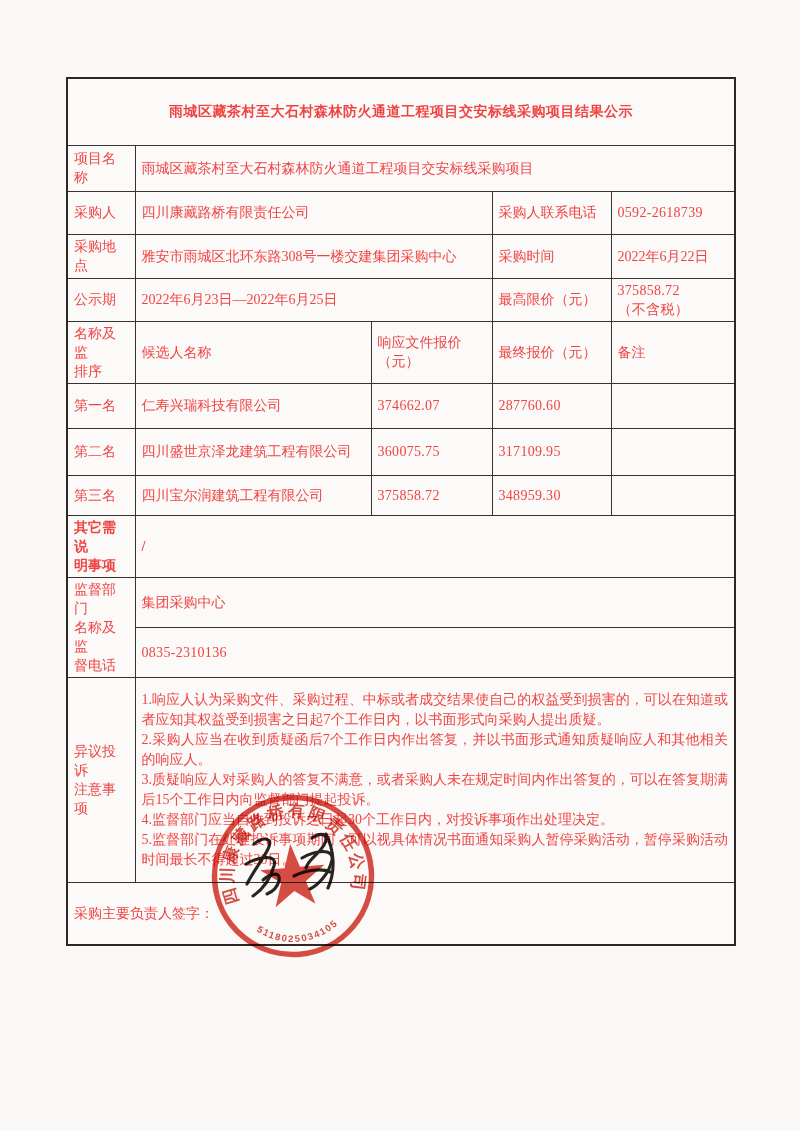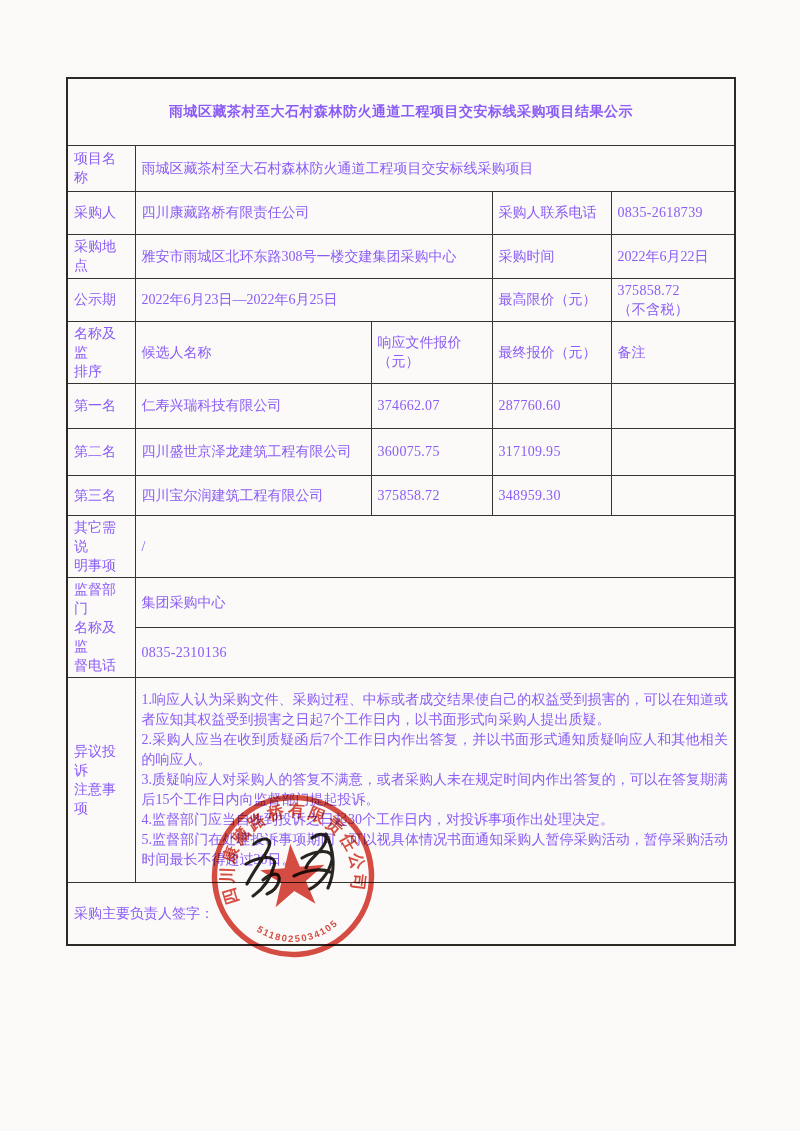--- a/index.html
+++ b/index.html
@@ -1,40 +1,40 @@
 <!DOCTYPE html>
 <html><head>
 <meta charset="utf-8">
 <style>
   html,body{margin:0;padding:0;background:#e9e7e3;}
   .page{
     position:relative;width:800px;height:1131px;margin:0 auto;
     background:#faf9f7;
     font-family:"Liberation Serif","DejaVu Serif",serif;
-    color:#8b5cf6;overflow:hidden;
+    color:#ef4444;overflow:hidden;
   }
   table.doc{
     position:absolute;left:66px;top:77px;width:668px;
     border-collapse:collapse;table-layout:fixed;
     border:2.6px solid #2c2925;
     background:#fbfaf8;
   }
   table.doc td{
     border:1.6px solid #37332f;
     padding:2px 6px;
     font-size:14px;
     vertical-align:middle;
     line-height:19px;
     overflow:hidden;
   }
   tr.r-title{height:67px;}
   tr.r2{height:46px;} tr.r3{height:43px;font-family:Liberation Serif, serif;} tr.r4{height:44px;}
   tr.r5{height:36px;} tr.r6{height:41px;}
   tr.r7{height:45px;} tr.r8{height:47px;} tr.r9{height:40px;}
-  tr.r10{height:49px;} tr.r11a{height:38px;} tr.r11b{height:37px;}
+  tr.r10{height:49px;font-weight:bold;} tr.r11a{height:38px;} tr.r11b{height:37px;}
   tr.r12{height:205px;} tr.r13{height:63px;}
   .title-cell{
     font-family:"Liberation Sans","DejaVu Sans",sans-serif;
     font-weight:bold;font-size:20px;text-align:center;letter-spacing:.5px;
   }
   .center{text-align:left;}
   .preline{white-space:pre-line;}
   .num{letter-spacing:.3px;}
   .cmp-cell{vertical-align:middle;padding:4px 8px 4px 8px;}
   .cmp-cell p{margin:0;line-height:20px;text-align:justify;}
@@ -65,21 +65,21 @@
 
     <tr class="r2">
       <td>项目名称</td>
       <td colspan="4">雨城区藏茶村至大石村森林防火通道工程项目交安标线采购项目</td>
     </tr>
 
     <tr class="r3">
       <td>采购人</td>
       <td colspan="2">四川康藏路桥有限责任公司</td>
       <td class="center">采购人联系电话</td>
-      <td class="center num">0835-2618739</td>
+      <td class="center num">0592-2618739</td>
     </tr>
 
     <tr class="r4">
       <td>采购地点</td>
       <td colspan="2">雅安市雨城区北环东路308号一楼交建集团采购中心</td>
       <td class="center">采购时间</td>
       <td class="center">2022年6月22日</td>
     </tr>
 
     <tr class="r5">

